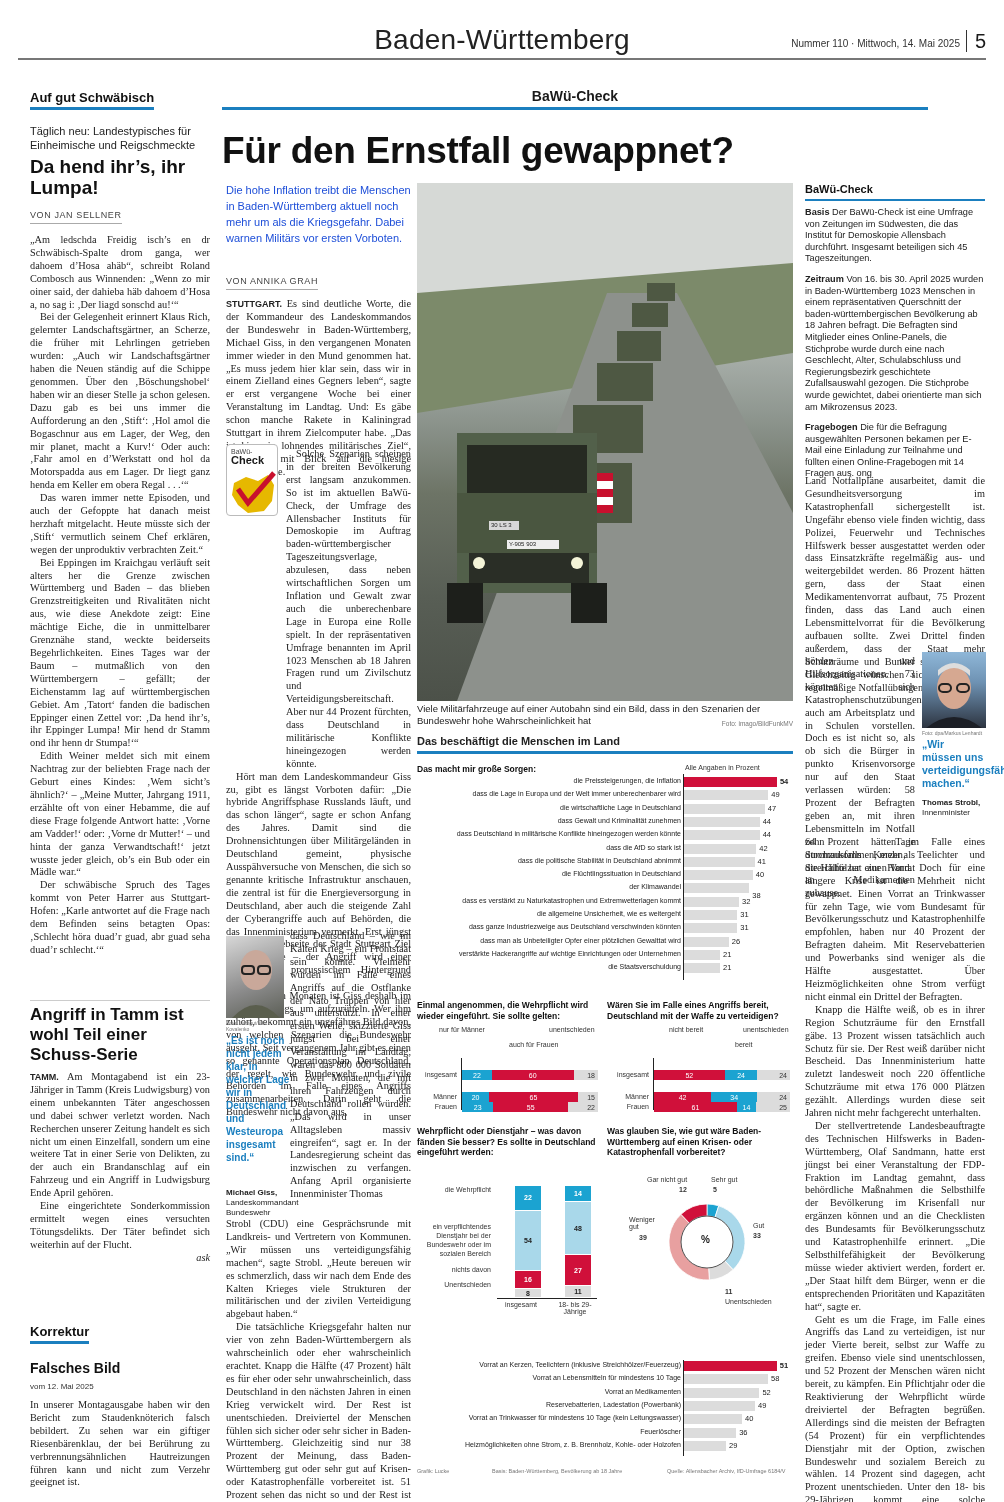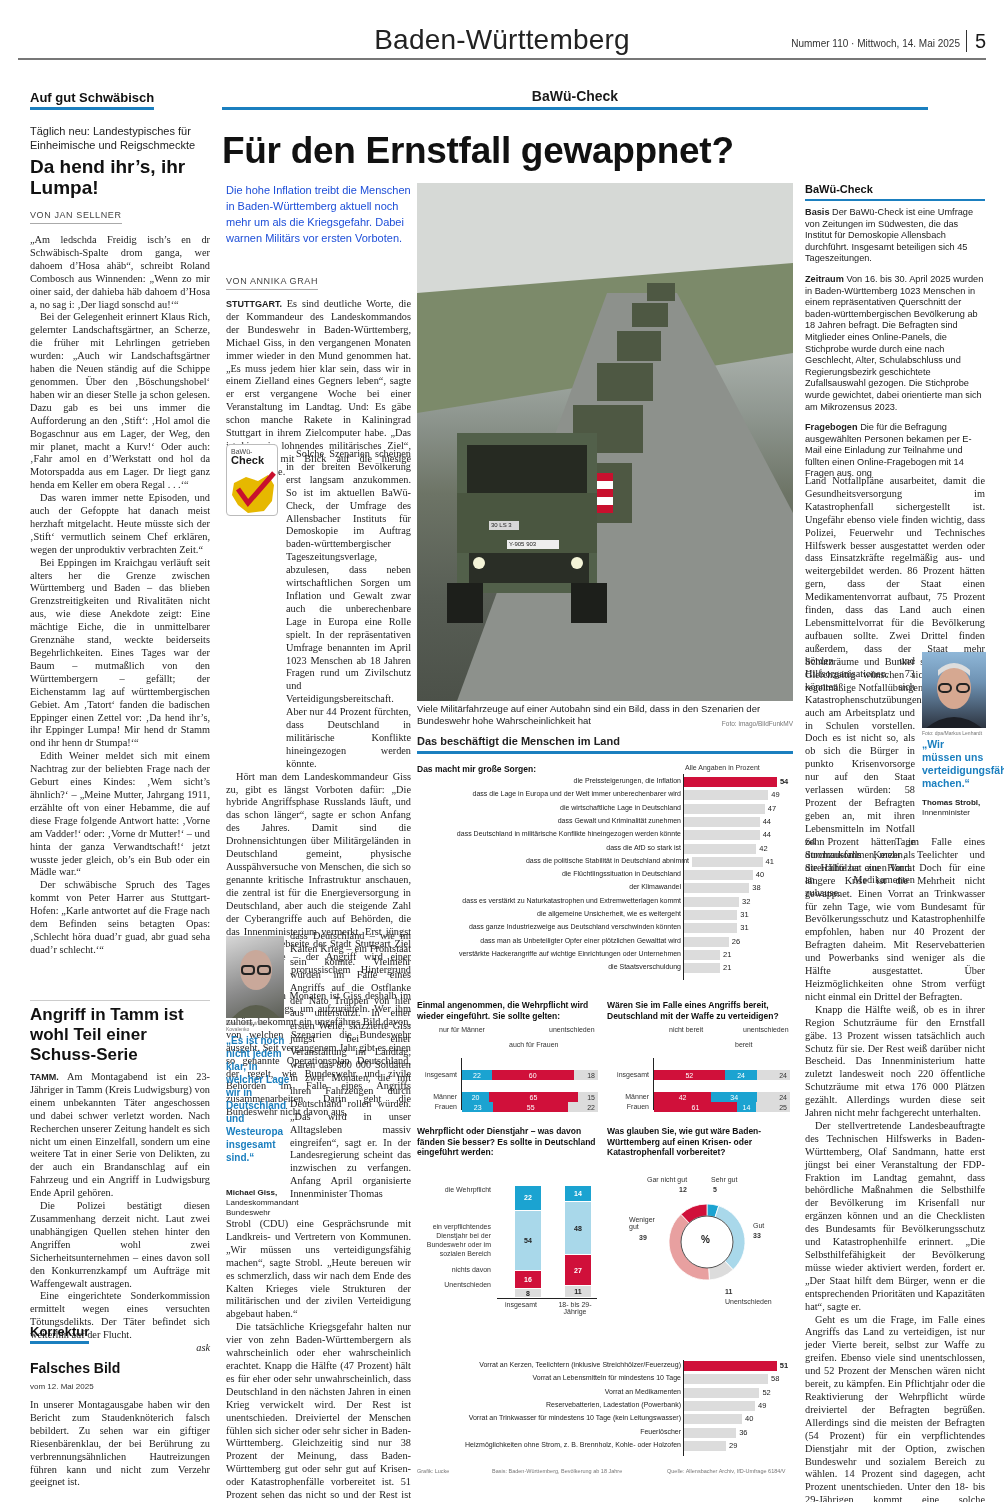--- a/index.html
+++ b/index.html
@@ -63,21 +63,20 @@
     <p>Bei Eppingen im Kraichgau verläuft seit alters her die Grenze zwischen Württemberg und Baden – das blieben Grenzstreitigkeiten und Rivalitäten nicht aus, wie diese Anekdote zeigt: Eine mächtige Eiche, die in unmittelbarer Grenznähe stand, weckte beiderseits Begehrlichkeiten. Eines Tages war der Baum – mutmaßlich von den Württembergern – gefällt; der Eichenstamm lag auf württembergischen Gebiet. Am ‚Tatort‘ fanden die badischen Eppinger einen Zettel vor: ‚Da hend ihr’s, ihr Eppinger Lumpa! Mir hend dr Stamm ond ihr henn dr Stumpa!‘“</p>
     <p>Edith Weiner meldet sich mit einem Nachtrag zur der beliebten Frage nach der Geburt eines Kindes: ‚Wem sicht’s ähnlich?‘ – „Meine Mutter, Jahrgang 1911, erzählte oft von einer Hebamme, die auf diese Frage folgende Antwort hatte: ‚Vorne am Vadder!‘ oder: ‚Vorne dr Mutter!‘ – und hinta der ganza Verwandtschaft!‘ jetzt wusste jeder gleich, ob’s ein Bub oder ein Mädle war.“</p>
     <p>Der schwäbische Spruch des Tages kommt von Peter Harrer aus Stuttgart-Hofen: „Karle antwortet auf die Frage nach dem Befinden seins betagten Opas: ‚Schlecht höra duad’r guad, abr guad seha duad’r schlecht.‘“</p>
   </div>
 </div>
 
 <div class="abs" style="left:30px;top:1000px;width:180px;border-top:1px solid #ccc;padding-top:0">
   <h2 class="lead" style="font-size:17px;line-height:20px;margin-top:4px">Angriff in Tamm ist wohl Teil einer Schuss-Serie</h2>
   <div class="body-text">
     <p class="noind"><b class="sans" style="font-size:9px">TAMM.</b> <span>Am Montagabend ist ein 23-Jähriger in Tamm (Kreis Ludwigsburg) von einem unbekannten Täter angeschossen und dabei schwer verletzt worden. Nach Recherchen unserer Zeitung handelt es sich nicht um einen Einzelfall, sondern um eine weitere Tat in einer Serie von Delikten, zu der auch ein Brandanschlag auf ein Fahrzeug und ein Angriff in Ludwigsburg Ende April gehören.</span></p>
-    <p>Die Polizei bestätigt diesen Zusammenhang derzeit nicht. Laut zwei unabhängigen Quellen stehen hinter den Angriffen wohl zwei Sicherheitsunternehmen – eines davon soll den Konkurrenzkampf um Aufträge mit Waffengewalt austragen.</p>
     <p>Eine eingerichtete Sonderkommission ermittelt wegen eines versuchten Tötungsdelikts. Der Täter befindet sich weiterhin auf der Flucht.</p>
     <p style="text-align:right;font-style:italic">ask</p>
   </div>
 </div>
 
 <div class="abs" style="left:30px;top:1322px;width:180px">
   <div class="kicker">Korrektur</div>
   <h2 class="lead" style="font-size:14px;margin-top:14px;margin-bottom:3px">Falsches Bild</h2>
   <div class="sans" style="font-size:8px;color:#333;margin-bottom:8px">vom 12. Mai 2025</div>
   <div class="body-text">In unserer Montagausgabe haben wir den Bericht zum Staudenknöterich falsch bebildert. Zu sehen war ein giftiger Riesenbärenklau, der bei Berührung zu verbrennungsähnlichen Hautreizungen führen kann und nicht zum Verzehr geeignet ist.</div>
@@ -198,34 +197,34 @@
       <div class="hbar-row" style="left: 0px; width: 376px; top: 65.2px;">
         <div class="hbar-label" style="right: 112px;">dass Deutschland in militärische Konflikte hineingezogen werden könnte</div>
         <div class="bar" style="left: 267px; width: 75.68px; background: rgb(220, 220, 220);"></div>
         <div class="val" style="left: 345.68px;">44</div>
       </div>
       <div class="hbar-row" style="left: 0px; width: 376px; top: 78.5px;">
         <div class="hbar-label" style="right: 112px;">dass die AfD so stark ist</div>
         <div class="bar" style="left: 267px; width: 72.24px; background: rgb(220, 220, 220);"></div>
         <div class="val" style="left: 342.24px;">42</div>
       </div>
-      <div class="hbar-row" style="left: 8px; width: 376px; top: 91.8px;">
+      <div class="hbar-row" style="left: 0px; width: 376px; top: 91.8px;">
         <div class="hbar-label" style="right: 112px;">dass die politische Stabilität in Deutschland abnimmt</div>
         <div class="bar" style="left: 267px; width: 70.52px; background: rgb(220, 220, 220);"></div>
         <div class="val" style="left: 340.52px;">41</div>
       </div>
       <div class="hbar-row" style="left: 0px; width: 376px; top: 105.1px;">
         <div class="hbar-label" style="right: 112px;">die Flüchtlingssituation in Deutschland</div>
         <div class="bar" style="left: 267px; width: 68.8px; background: rgb(220, 220, 220);"></div>
         <div class="val" style="left: 338.8px;">40</div>
       </div>
       <div class="hbar-row" style="left: 0px; width: 376px; top: 118.4px;">
         <div class="hbar-label" style="right: 112px;">der Klimawandel</div>
         <div class="bar" style="left: 267px; width: 65.36px; background: rgb(220, 220, 220);"></div>
-        <div class="val" style="left: 335.36px;">38</div>
+        <div class="val" style="left: 335.36px; margin-top: 8px;">38</div>
       </div>
       <div class="hbar-row" style="left: 0px; width: 376px; top: 131.7px;">
         <div class="hbar-label" style="right: 112px;">dass es verstärkt zu Naturkatastrophen und Extremwetterlagen kommt</div>
         <div class="bar" style="left: 267px; width: 55.04px; background: rgb(220, 220, 220);"></div>
         <div class="val" style="left: 325.04px;">32</div>
       </div>
       <div class="hbar-row" style="left: 0px; width: 376px; top: 145px;">
         <div class="hbar-label" style="right: 112px;">die allgemeine Unsicherheit, wie es weitergeht</div>
         <div class="bar" style="left: 267px; width: 53.32px; background: rgb(220, 220, 220);"></div>
         <div class="val" style="left: 323.32px;">31</div>

